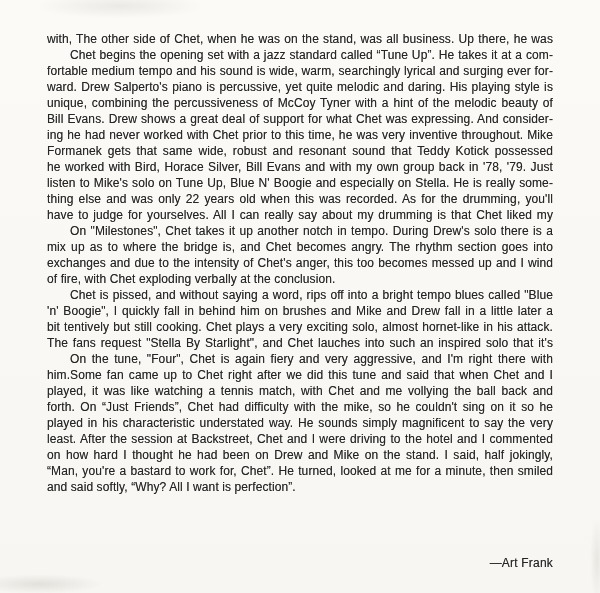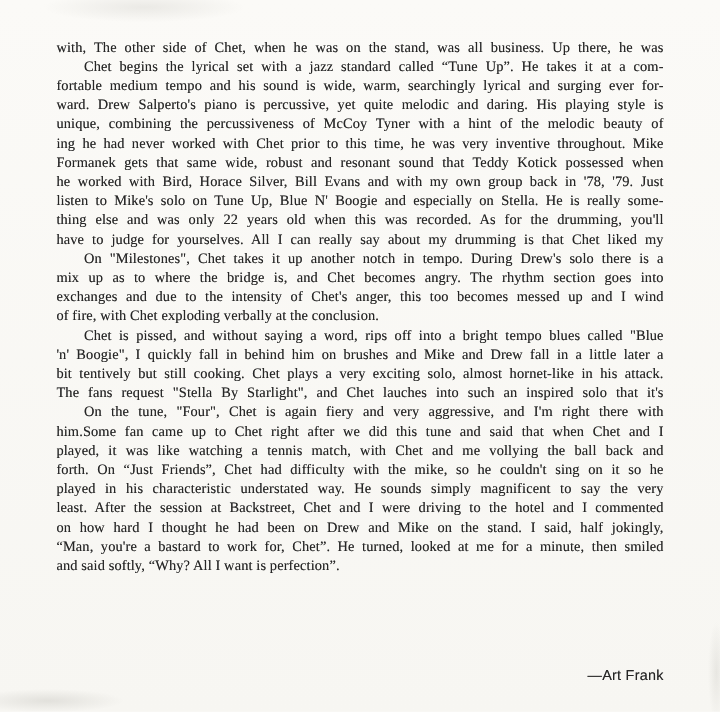--- a/index.html
+++ b/index.html
@@ -31,21 +31,20 @@
     line-height: 16px;
     letter-spacing: 0.1px;
     color: #262626;
     text-shadow: 0 0 0.4px rgba(40,40,40,0.55);
   }
   .line {
     height: 16px;
     overflow: hidden;
     text-align: justify;
     text-align-last: justify;
-    font-family: Liberation Serif, serif;
   }
   .line.para-last {
     text-align-last: left;
   }
   .line.indent {
     text-indent: 23px;
   }
   .signature {
     position: absolute;
     right: 47px;
@@ -56,24 +55,25 @@
     color: #262626;
     text-shadow: 0 0 0.4px rgba(40,40,40,0.55);
   }
 </style>
 </head>
 <body style="background: rgb(250, 249, 246);">
 
 <div class="page">
   <div class="text-block" style="color: rgb(38, 38, 38);">
       <div class="line">with, The other side of Chet, when he was on the stand, was all business. Up there, he was</div>
-      <div class="line indent">Chet begins the lyrical set with a jazz standard called “Tune Up”. He takes it at a com-</div>
+      <div class="line indent">Chet begins the opening set with a jazz standard called “Tune Up”. He takes it at a com-</div>
       <div class="line">fortable medium tempo and his sound is wide, warm, searchingly lyrical and surging ever for-</div>
       <div class="line">ward. Drew Salperto's piano is percussive, yet quite melodic and daring. His playing style is</div>
       <div class="line">unique, combining the percussiveness of McCoy Tyner with a hint of the melodic beauty of</div>
+      <div class="line">Bill Evans. Drew shows a great deal of support for what Chet was expressing. And consider-</div>
       <div class="line">ing he had never worked with Chet prior to this time, he was very inventive throughout. Mike</div>
       <div class="line">Formanek gets that same wide, robust and resonant sound that Teddy Kotick possessed when</div>
       <div class="line">he worked with Bird, Horace Silver, Bill Evans and with my own group back in '78, '79. Just</div>
       <div class="line">listen to Mike's solo on Tune Up, Blue N' Boogie and especially on Stella. He is really some-</div>
       <div class="line">thing else and was only 22 years old when this was recorded. As for the drumming, you'll</div>
       <div class="line">have to judge for yourselves. All I can really say about my drumming is that Chet liked my</div>
       <div class="line indent">On "Milestones", Chet takes it up another notch in tempo. During Drew's solo there is a</div>
       <div class="line">mix up as to where the bridge is, and Chet becomes angry. The rhythm section goes into</div>
       <div class="line">exchanges and due to the intensity of Chet's anger, this too becomes messed up and I wind</div>
       <div class="line para-last">of fire, with Chet exploding verbally at the conclusion.</div>

